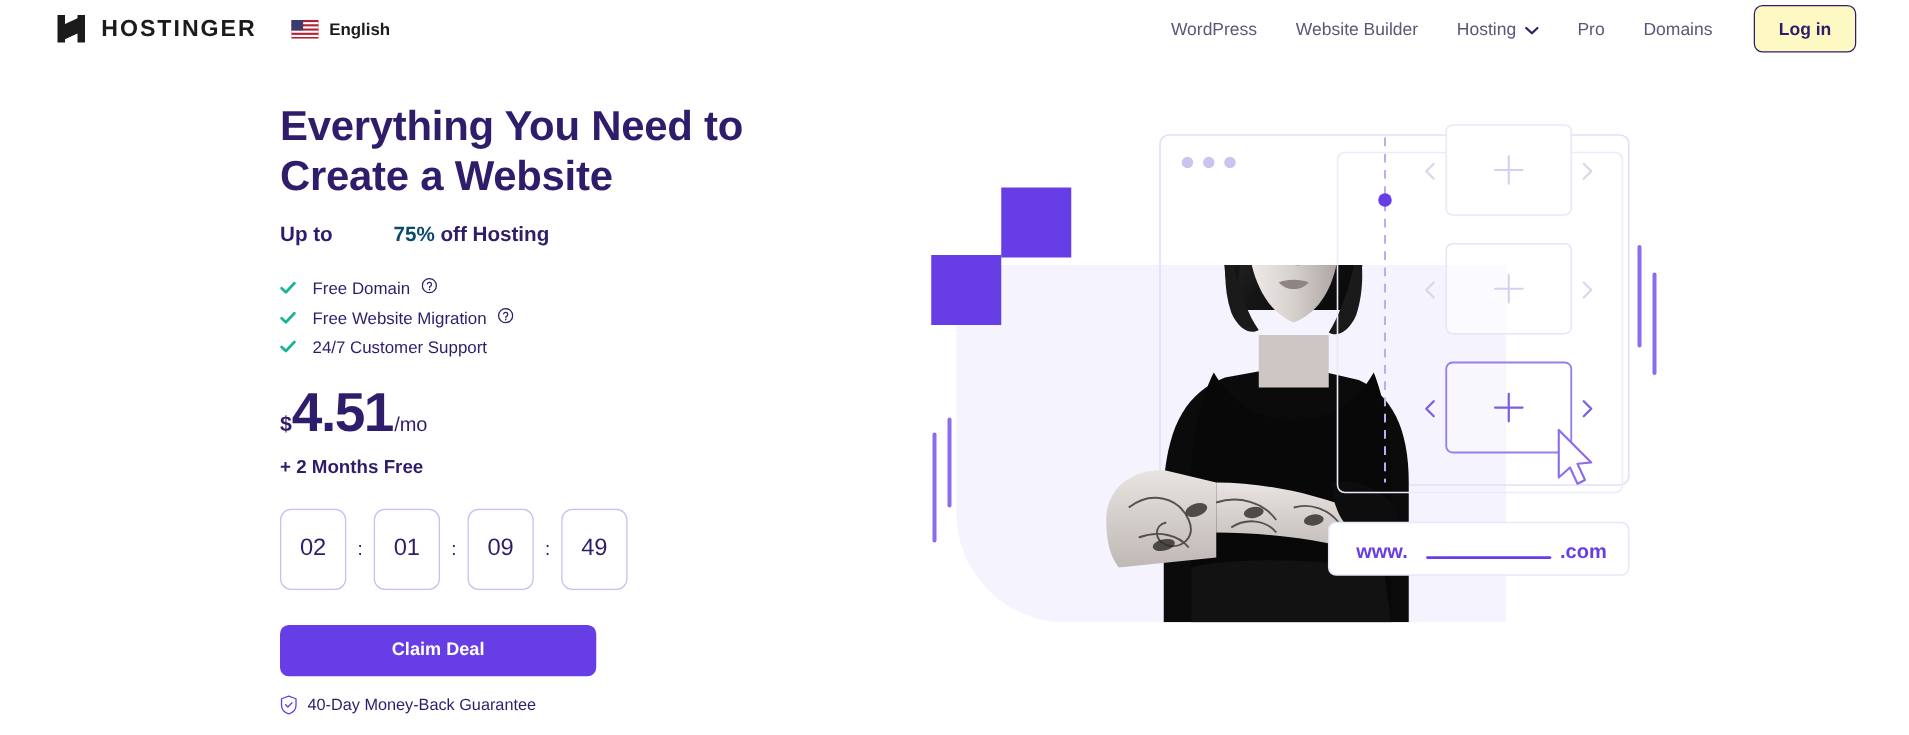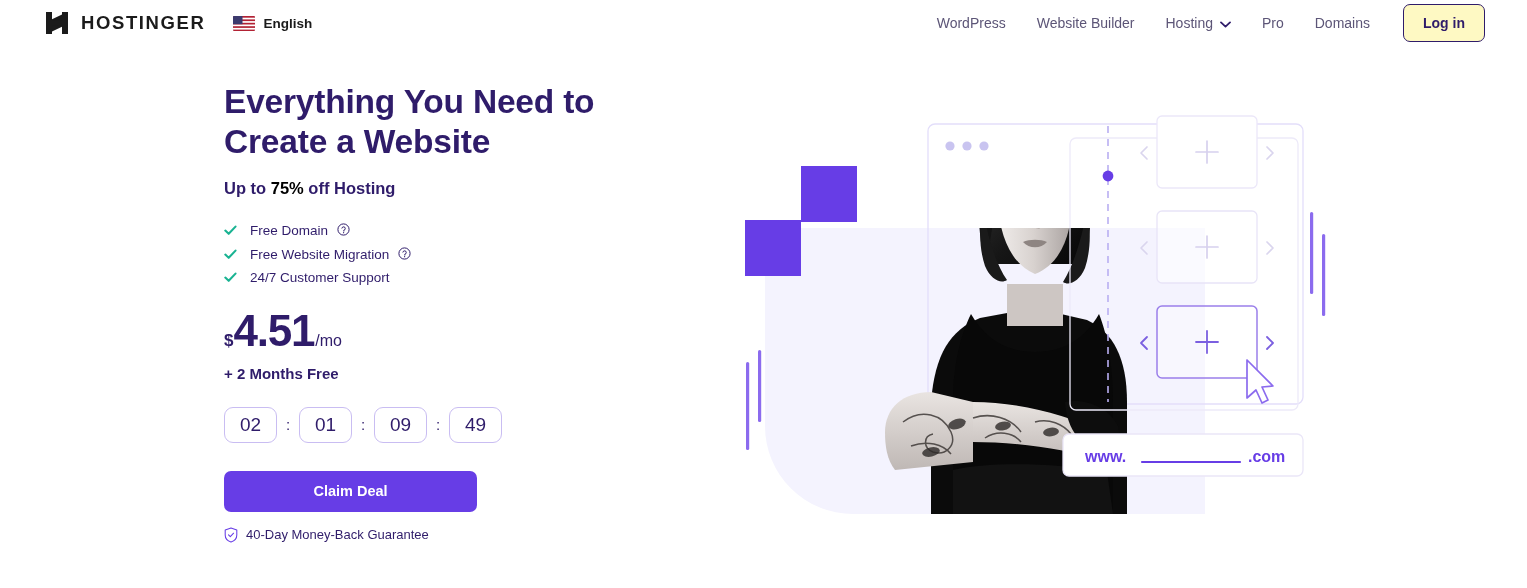--- a/index.html
+++ b/index.html
@@ -46,57 +46,57 @@
 
   
   .left { position: absolute; left: 224px; top: 82px; width: 480px; }
   .headline {
     font-size: 33.5px; font-weight: 700; line-height: 1.19;
     color: #2F1C6A; letter-spacing: -0.2px;
   }
   .subhead {
     margin-top: 17px; font-size: 16.5px; font-weight: 700; color: #2F1C6A;
   }
-  .subhead .accent { color: #000000; }
+  .subhead .accent { color: #0c4a6e; margin-left: 44px; }
 
   .features { margin-top: 24px; }
   .feature { display: flex; align-items: center; margin-bottom: 6px; }
   .check { width: 13px; height: 13px; display: block; flex: 0 0 auto; }
   .feature-label { margin-left: 13px; font-size: 13.5px; color: #2F1C6A; }
   .info-icon { margin-left: 9px; display: block; cursor: pointer; }
 
   .price-row {
     margin-top: 24px; display: flex; align-items: baseline; color: #2F1C6A;
   }
   .currency { font-size: 17px; font-weight: 700; }
   .amount {
     font-size: 44px; font-weight: 700; letter-spacing: -1.2px; line-height: 1;
   }
   .per { font-size: 16px; font-weight: 400; margin-left: 1px; }
   .bonus { margin-top: 12px; font-size: 15px; font-weight: 700; color: #2F1C6A; }
 
   .timer { margin-top: 25px; display: flex; align-items: center; }
   .tbox {
-    width: 53px; height: 36px; border: 1.4px solid #C9BDF2; border-radius: 9px;
+    width: 53px; height: 65px; border: 1.4px solid #C9BDF2; border-radius: 9px;
     display: flex; align-items: center; justify-content: center;
     font-size: 19px; color: #2F1C6A; background: #fff;
   }
   .tsep { width: 22px; text-align: center; font-size: 15px; color: #2F1C6A; }
 
   .cta {
     margin-top: 28px; width: 253px; height: 41px; background: #673DE6;
     border: none; border-radius: 7px; color: #fff; font-size: 14.5px;
     font-weight: 700; cursor: pointer; font-family: Liberation Sans, sans-serif;
   }
   .guarantee { margin-top: 15px; display: flex; align-items: center; }
   .shield { display: block; }
   .guarantee-label { margin-left: 8px; font-size: 13px; color: #2F1C6A; }
 
   
-  .hero { position: absolute; left: 735px; top: 102px; width: 600px; height: 412px; text-decoration: underline; }
+  .hero { position: absolute; left: 735px; top: 86px; width: 600px; height: 412px; text-decoration: underline; }
   .hero svg { display: block; }
 </style>
 </head>
 <body>
 
 <div class="page">
 
   <div class="header">
 
     <div class="brand">

